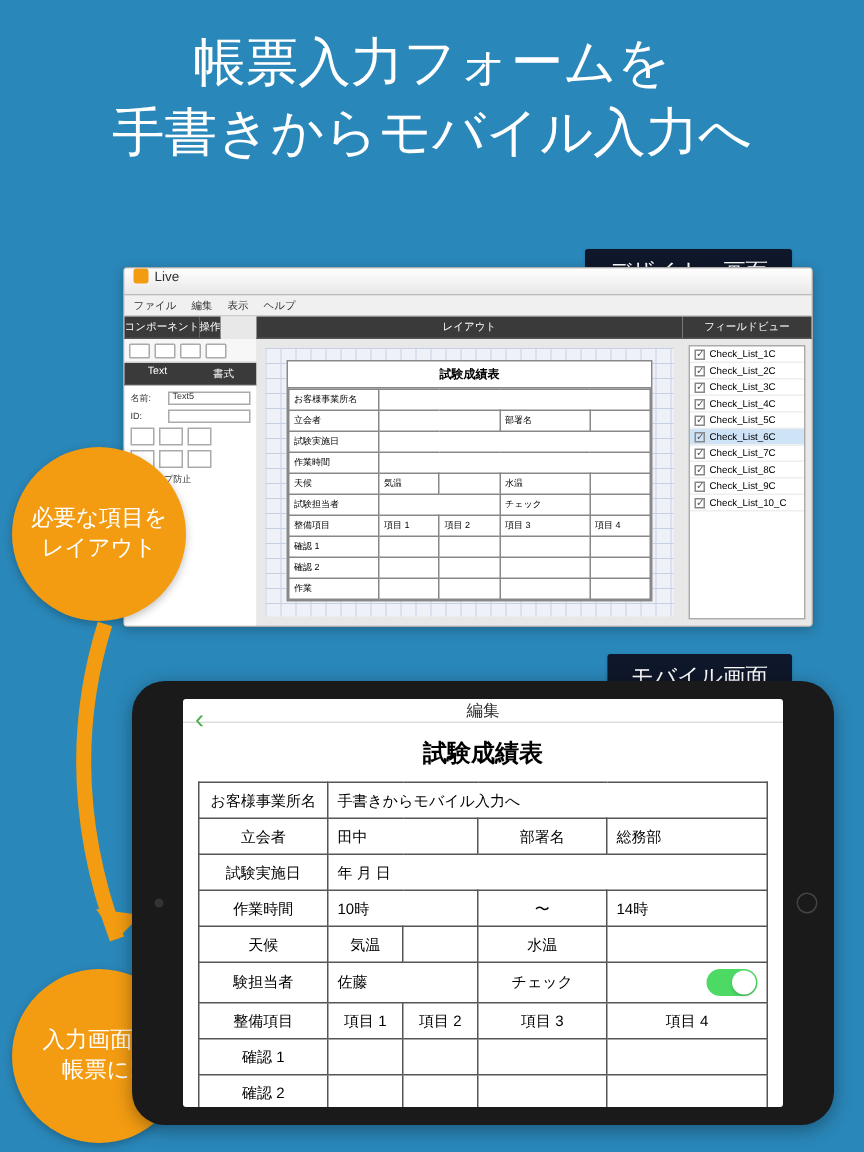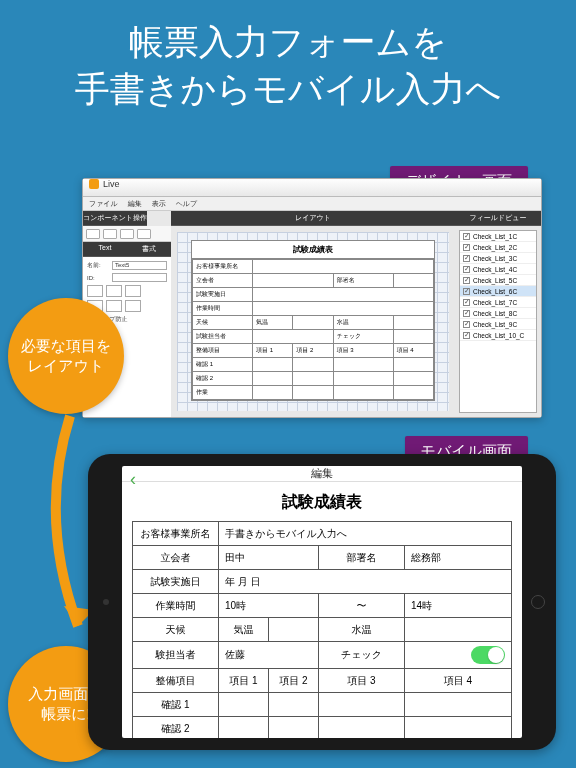--- a/index.html
+++ b/index.html
@@ -7,21 +7,21 @@
     width: 576px; height: 768px;
     background: #2a87b9;
     font-family: "Hiragino Sans", "Yu Gothic", sans-serif;
     position: relative; overflow: hidden;
   }
   .headline {
     color: #fff; text-align: center; font-size: 35px; line-height: 1.35;
     padding: 18px 0 8px; font-weight: 400;
   }
   .tag {
-    position: absolute; background: #701a75; color: #fff;
+    position: absolute; background: #0f172a; color: #fff;
     padding: 6px 16px; font-size: 15px; border-radius: 2px;
     box-shadow: 0 1px 2px rgba(0,0,0,0.2);
   }
   .tag1 { top: 166px; right: 48px; }
   .tag2 { top: 436px; right: 48px; }
 
   
   .designer {
     position: absolute; top: 178px; left: 82px; width: 460px; height: 240px;
     background: #ddd; border: 1px solid #aaa; border-radius: 3px;

